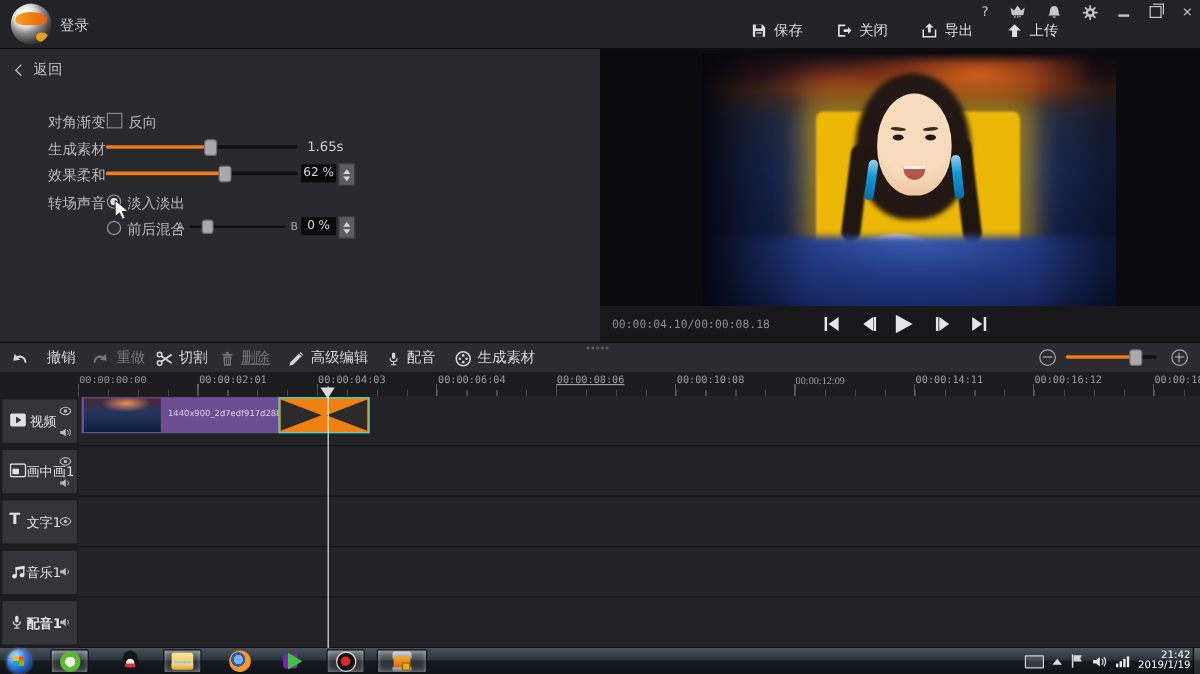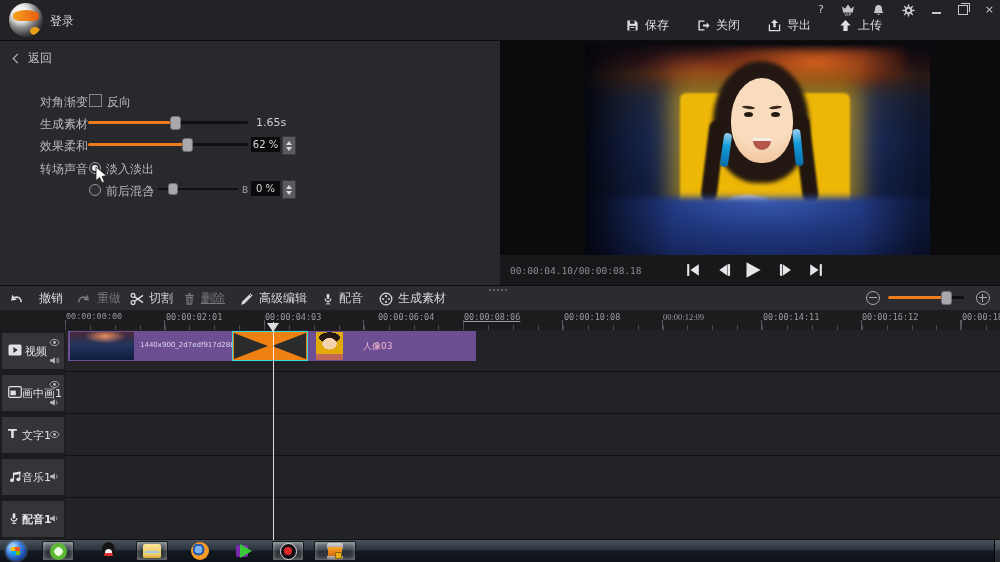--- a/index.html
+++ b/index.html
@@ -337,21 +337,21 @@
         <i class="v"></i>
       </div>
   </section>
 
   <section class="timeline">
     <div class="ticksmajor"></div>
     <div class="ticksminor"></div>
     <div class="rlab" style="left:66px;font-family:Liberation Mono, monospace;">00:00:00:00</div>
     <div class="rlab" style="left:166px;">00:00:02:01</div>
     <div class="rlab" style="left:265px;">00:00:04:03</div>
-    <div class="rlab" style="left:378px;">00:00:06:04</div>
+    <div class="rlab" style="left:365px;">00:00:06:04</div>
     <div class="rlab" style="left:464px;text-decoration:underline;">00:00:08:06</div>
     <div class="rlab" style="left:564px;">00:00:10:08</div>
     <div class="rlab" style="left:663px;font-family:Liberation Serif, serif;">00:00:12:09</div>
     <div class="rlab" style="left:763px;">00:00:14:11</div>
     <div class="rlab" style="left:862px;">00:00:16:12</div>
     <div class="rlab" style="left:962px;">00:00:18:1</div>
 
     <div class="rowstrip" style="top:20px;"></div>
     <div class="rowstrip" style="top:62px;"></div>
     <div class="rowstrip" style="top:104px;"></div>
@@ -431,24 +431,20 @@
     <div class="clip" style="left:68px;width:164px;">
       <div class="thumb" style="left:2px;width:64px;background:linear-gradient(180deg,#4a2838 0%,#23355e 45%,#0e1c3c 100%),radial-gradient(50% 40% at 55% 15%,rgba(235,125,40,.95),transparent 65%);background-blend-mode:screen;"></div>
       <div class="cliptext" style="left:72px;width:90px;">1440x900_2d7edf917d28899</div>
     </div>
     <div class="transition" style="left:232px;width:76px;">
       <svg width="74" height="28" viewBox="0 0 74 28">
         <polygon points="1,1 1,27 35,14" fill="#2b2b2b"></polygon>
         <polygon points="73,1 73,27 39,14" fill="#2b2b2b"></polygon>
       </svg>
     </div>
-    <div class="clip" style="left:308px;width:168px;">
-      <div class="thumb" style="left:8px;width:27px;background:radial-gradient(45% 35% at 50% 42%,#f4d2ac 0 58%,transparent 60%),radial-gradient(65% 32% at 50% 20%,#241812 0 58%,transparent 60%),linear-gradient(0deg,#c06858 0 22%,#e2a90a 22%);"></div>
-      <div class="cliptext" style="left:55px;font-size:9px;top:9px;color:#f2b4cf;">人像03</div>
-    </div>
 
     <div class="playtri"></div>
     <div class="playline"></div>
   </section>
 
   <footer class="taskbar">
     <div class="orb">
         <div class="orbflag"></div>
       </div>
 
@@ -485,16 +481,38 @@
     </div>
     <div class="tbbtn active" style="left:314px;width:42px;">
       <div style="position:relative;width:18px;height:17px;">
         <div style="position:absolute;left:1px;top:0;width:16px;height:6px;background:linear-gradient(180deg,#d8d8dc,#95959b);border-radius:2px 2px 0 0;"></div>
         <div style="position:absolute;left:2px;top:4px;width:14px;height:9px;background:linear-gradient(180deg,#f8a828,#d86a10);"></div>
         <div style="position:absolute;left:1px;bottom:0;width:16px;height:4px;background:linear-gradient(180deg,#b8b8bc,#6f6f75);border-radius:0 0 2px 2px;"></div>
         <div style="position:absolute;right:2px;bottom:1px;width:5px;height:5px;background:#e8b018;border:0.5px solid #8a6008;border-radius:1px;"></div>
       </div>
     </div>
 
+    <div class="tray">
+      <div style="width:14px;height:9px;border:1px solid #cfcfd3;border-radius:1px;background:rgba(255,255,255,.15);"></div>
+      <div class="uparrow"></div>
+      <svg width="11" height="12" viewBox="0 0 12 13">
+          <path d="M2 0.5 V12.5" stroke="#d8d8da" stroke-width="1.4"></path>
+          <path d="M3 1.2 H10.5 L8.8 4 L10.5 6.8 H3 Z" fill="#d8d8da"></path>
+        </svg>
+      <svg width="13" height="11" viewBox="0 0 14 10">
+          <path d="M1 3.4 H3.6 L7 0.8 V9.2 L3.6 6.6 H1 Z" fill="#e6e6e8"></path>
+          <path d="M8.8 2.4 a3.6 3.6 0 0 1 0 5.2 M10.6 0.9 a6 6 0 0 1 0 8.2" fill="none" stroke="#e6e6e8" stroke-width="1.1"></path>
+        </svg>
+      <div class="sbars">
+          <i style="height:3px;"></i>
+          <i style="height:5px;"></i>
+          <i style="height:7px;"></i>
+          <i style="height:9px;"></i>
+        </div>
+      <div class="clock">
+        <div>21:42</div>
+        <div>2019/1/19</div>
+      </div>
+    </div>
     <div class="showdesk"></div>
   </footer>
 
 </div>
 
 </body></html>

